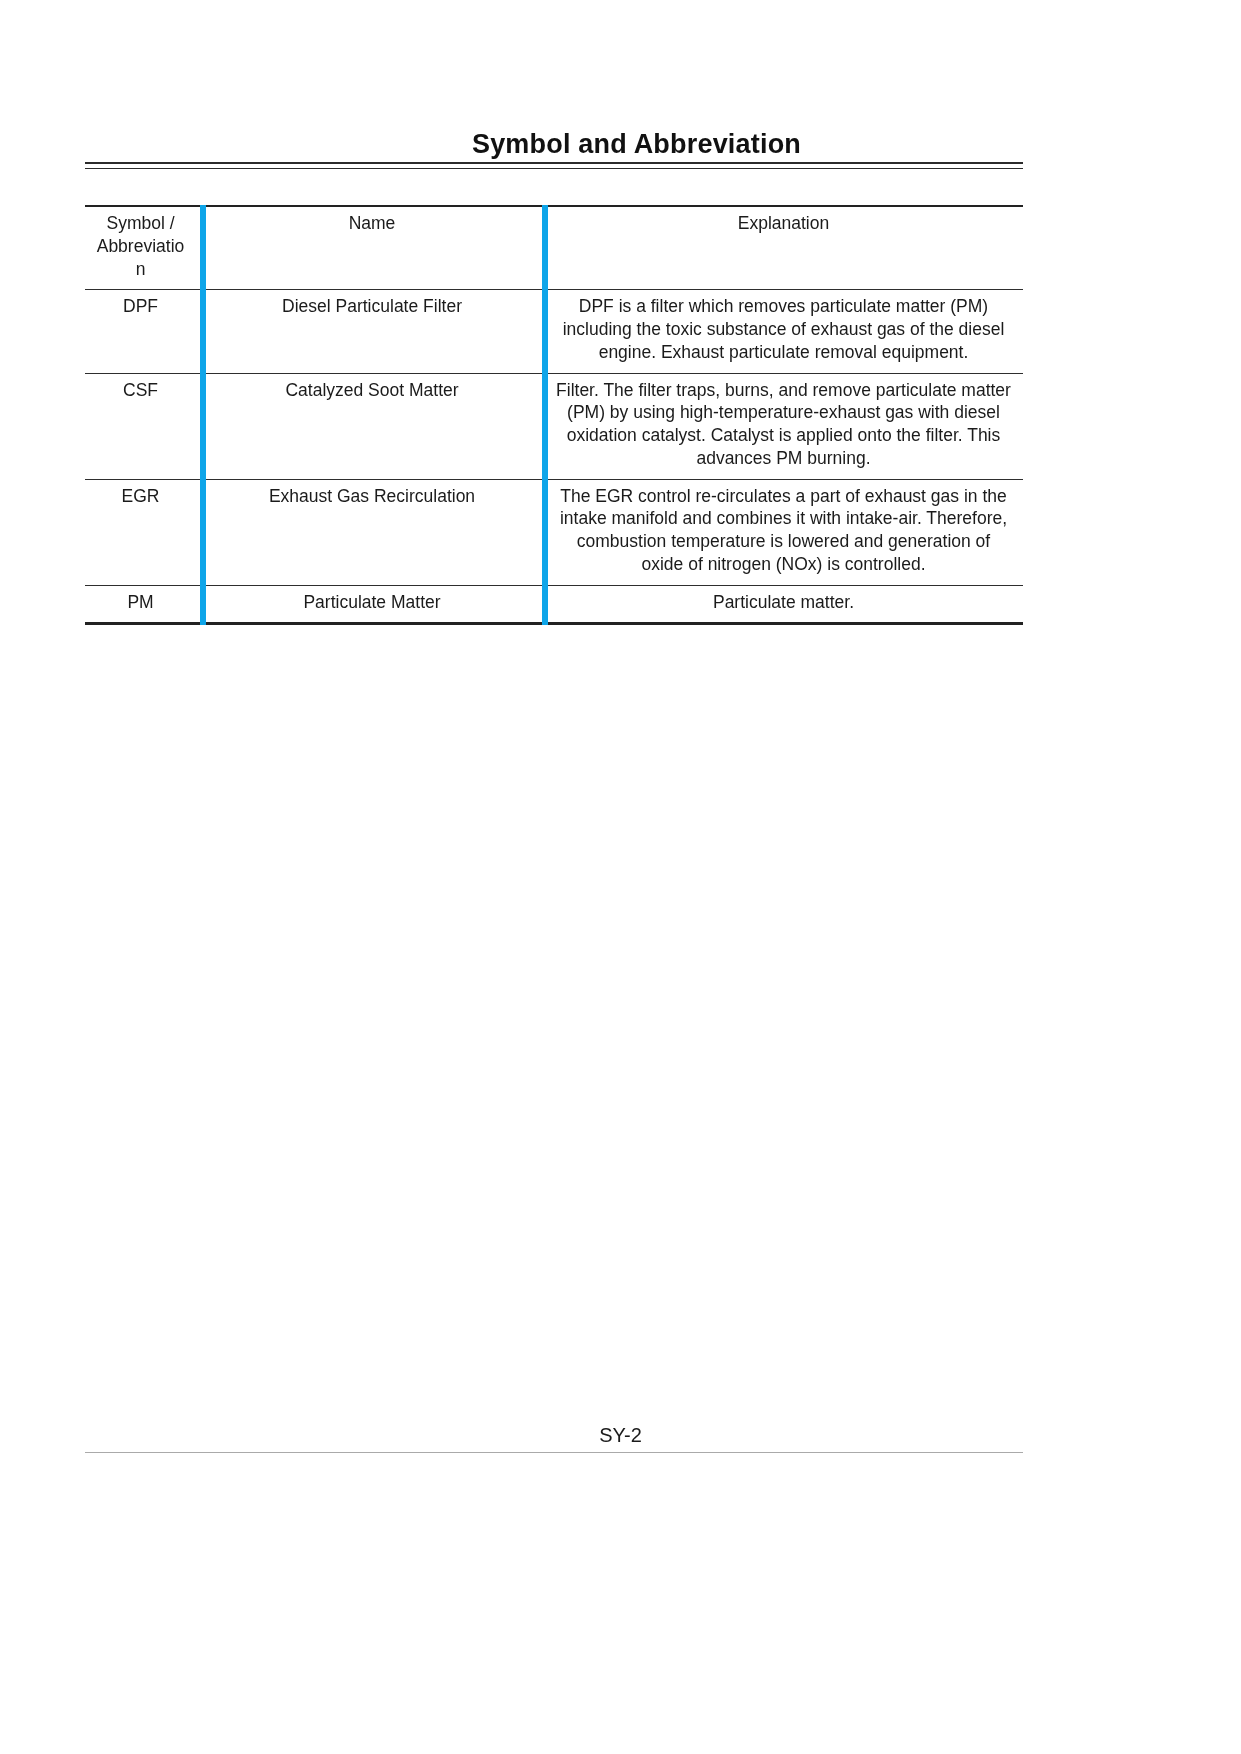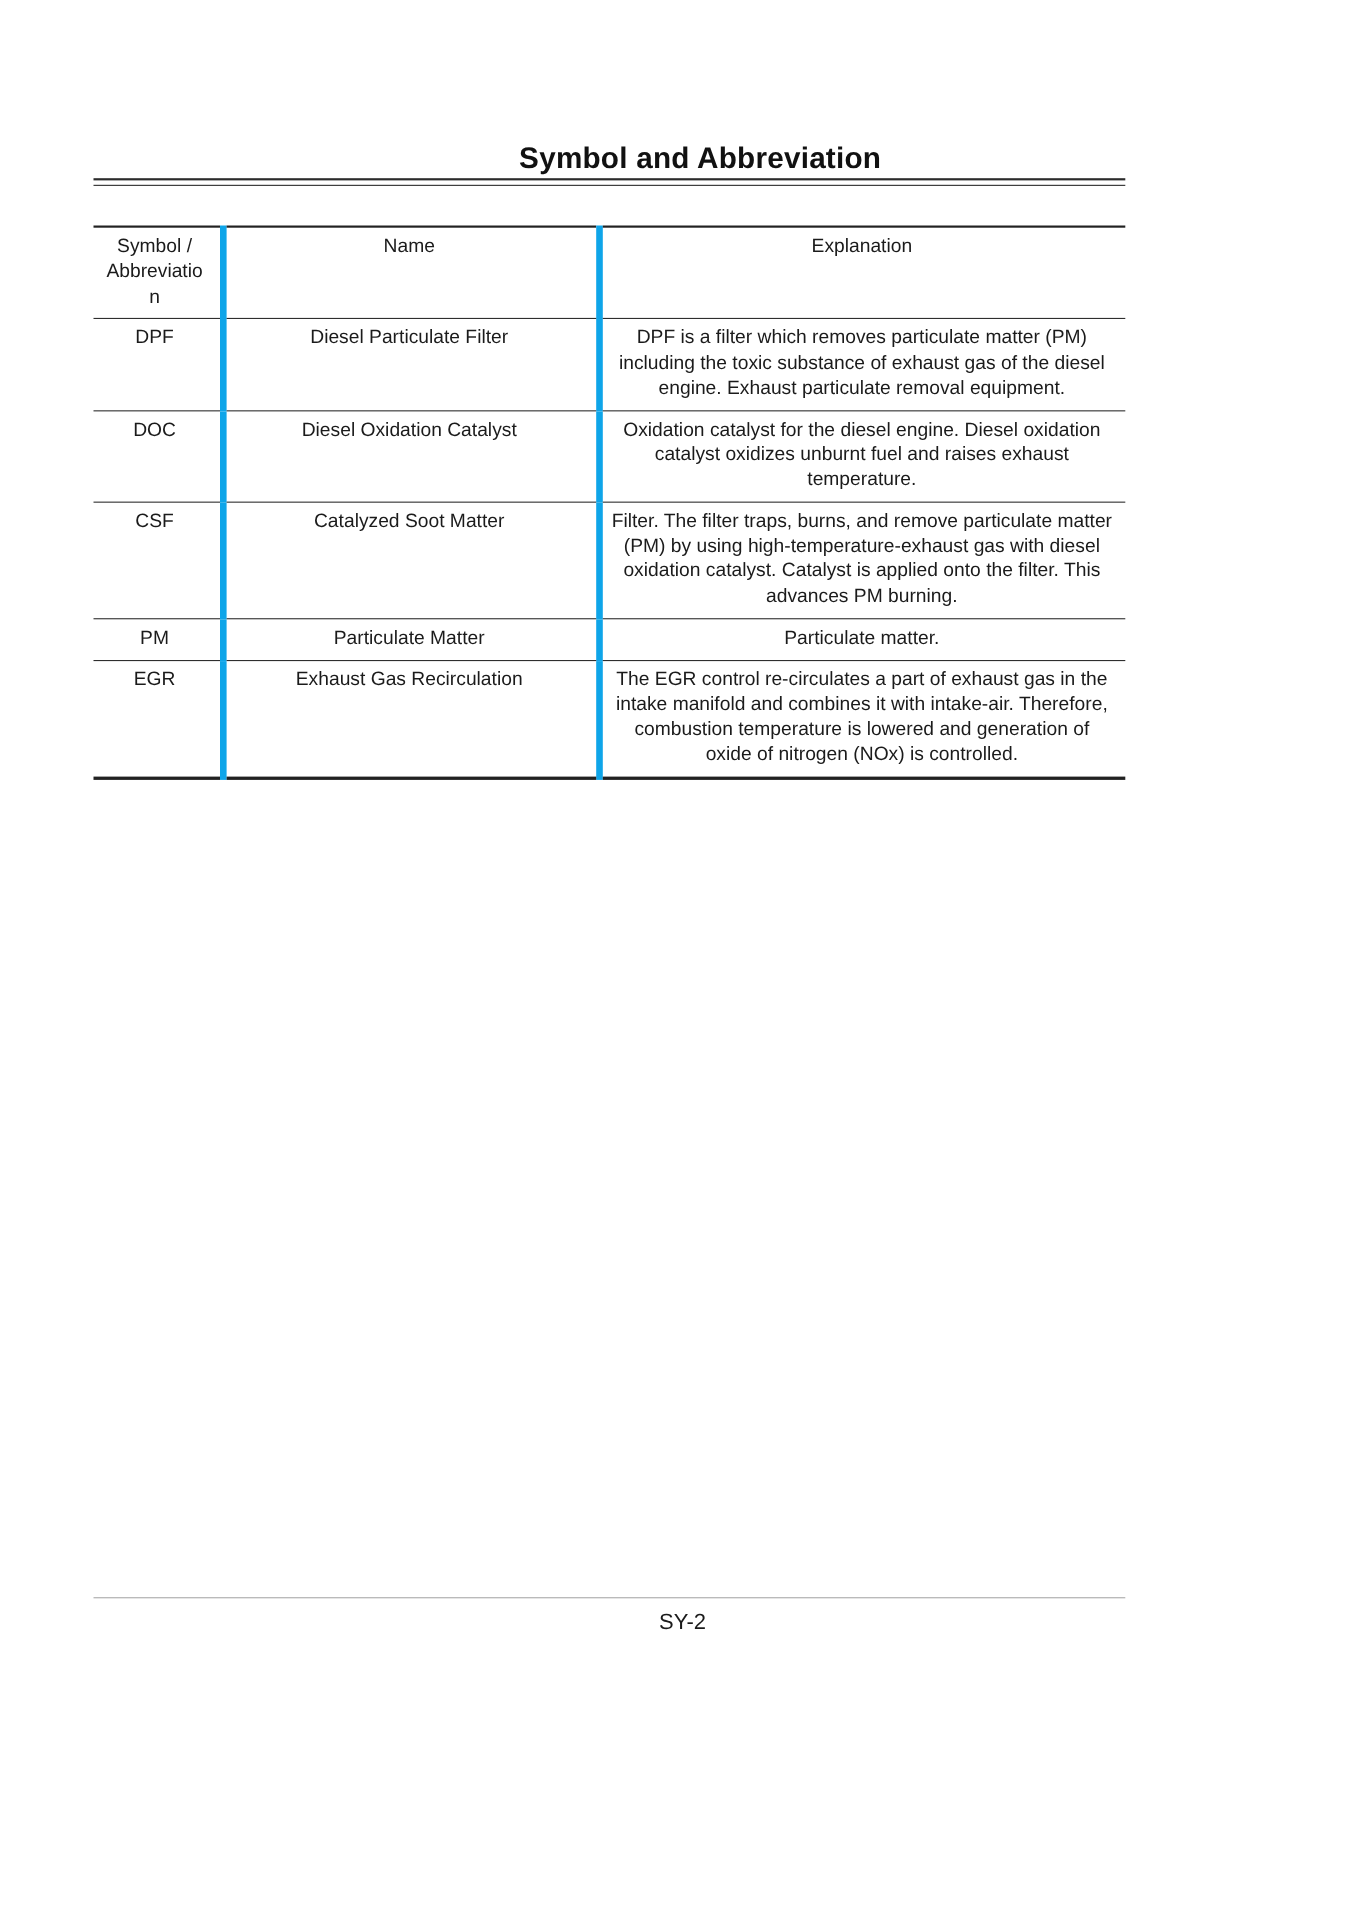--- a/index.html
+++ b/index.html
@@ -72,21 +72,21 @@
 
   .footer-rule {
     position: absolute;
     top: 1452px;
     left: 85px;
     width: 938px;
     border-top: 1px solid #aaaaaa;
   }
   .page-number {
     position: absolute;
-    top: 1464px;
+    top: 1424px;
     left: 0;
     width: 100%;
     text-align: center;
     font-size: 20px;
     color: #1b1b1b;
   }
 </style>
 </head>
 <body>
 
@@ -111,38 +111,33 @@
           <th>Explanation</th>
         </tr>
       </thead>
       <tbody>
         <tr>
           <td>DPF</td>
           <td>Diesel Particulate Filter</td>
           <td>DPF is a filter which removes particulate matter (PM) including the toxic substance of exhaust gas of the diesel engine. Exhaust particulate removal equipment.</td>
         </tr>
         <tr>
-          <td>DOC</td>
-          <td>Diesel Oxidation Catalyst</td>
-          <td>Oxidation catalyst for the diesel engine. Diesel oxidation catalyst oxidizes unburnt fuel and raises exhaust temperature.</td>
-        </tr>
-        <tr>
           <td>CSF</td>
           <td>Catalyzed Soot Matter</td>
           <td>Filter. The filter traps, burns, and remove particulate matter (PM) by using high-temperature-exhaust gas with diesel oxidation catalyst. Catalyst is applied onto the filter. This advances PM burning.</td>
         </tr>
         <tr>
+          <td>EGR</td>
+          <td>Exhaust Gas Recirculation</td>
+          <td>The EGR control re-circulates a part of exhaust gas in the intake manifold and combines it with intake-air. Therefore, combustion temperature is lowered and generation of oxide of nitrogen (NOx) is controlled.</td>
+        </tr>
+        <tr>
           <td>PM</td>
           <td>Particulate Matter</td>
           <td>Particulate matter.</td>
-        </tr>
-        <tr>
-          <td>EGR</td>
-          <td>Exhaust Gas Recirculation</td>
-          <td>The EGR control re-circulates a part of exhaust gas in the intake manifold and combines it with intake-air. Therefore, combustion temperature is lowered and generation of oxide of nitrogen (NOx) is controlled.</td>
         </tr>
       </tbody>
     </table>
   </div>
 
   <div class="footer-rule"></div>
 
   <div class="page-number">SY-2</div>
 
 </div>

